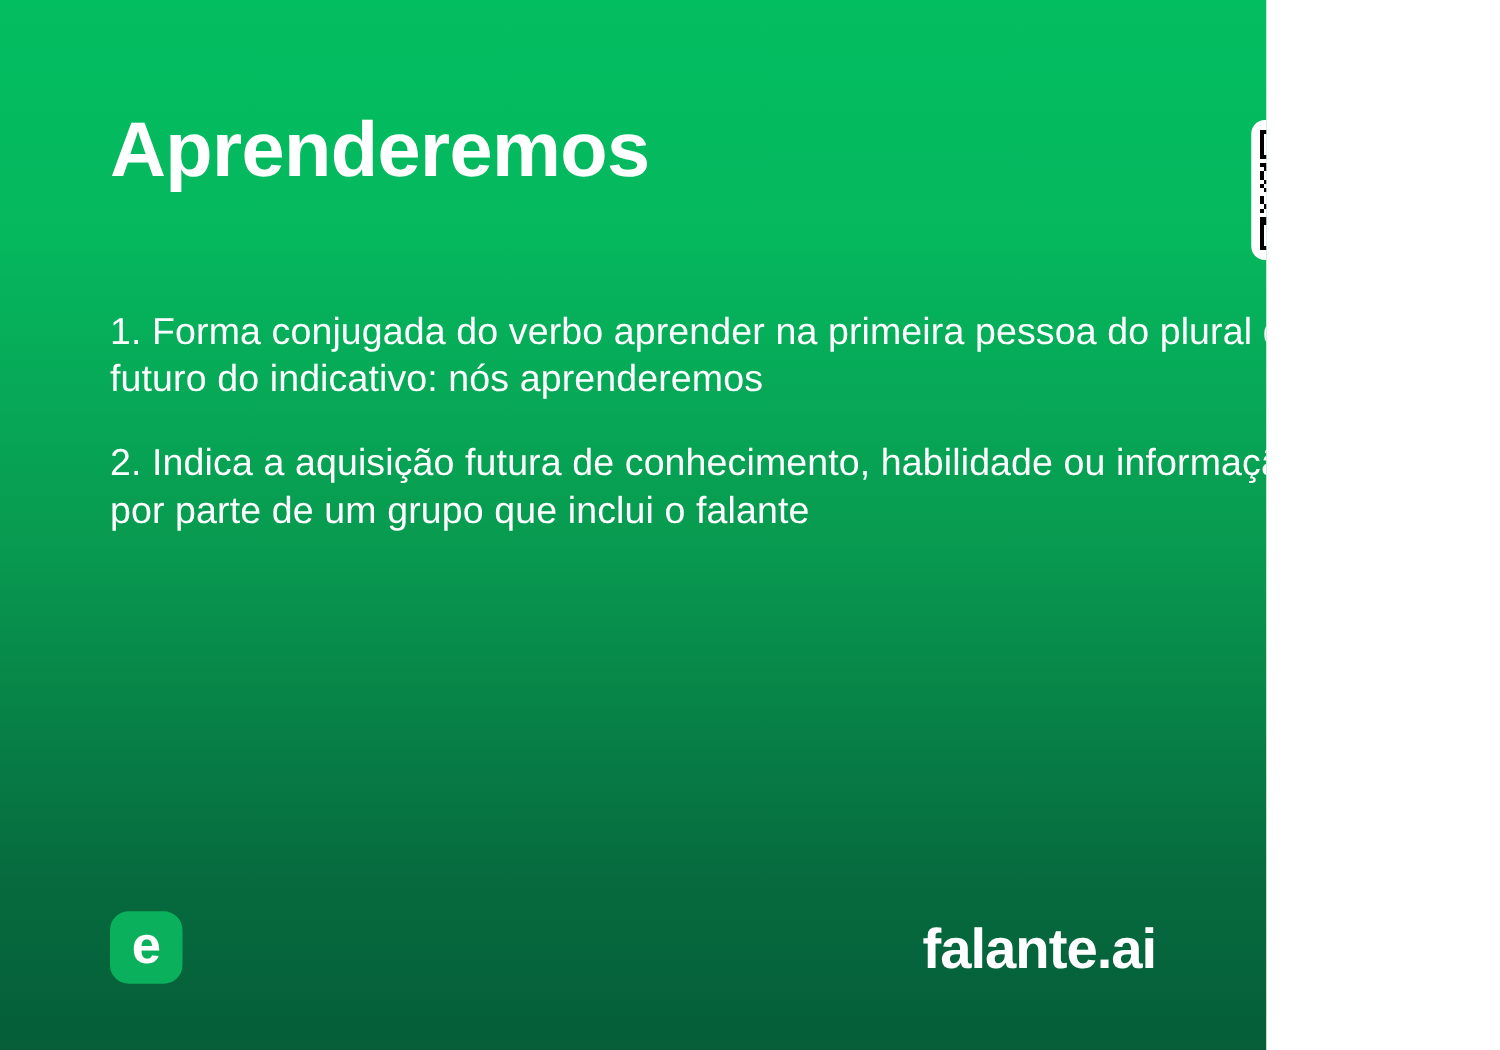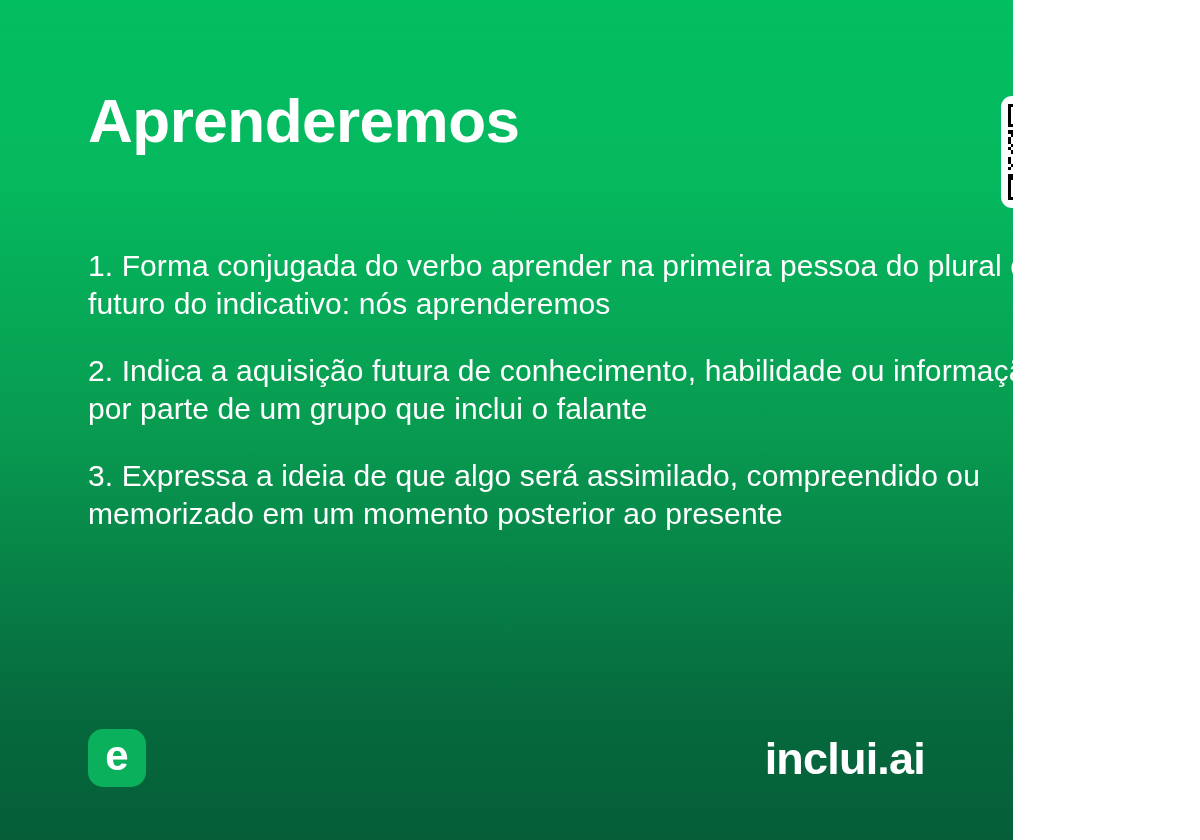--- a/index.html
+++ b/index.html
@@ -375,21 +375,20 @@
         <rect x="21" y="28" width="1" height="1"></rect>
           <rect x="25" y="28" width="1" height="1"></rect>
         <rect x="27" y="28" width="1" height="1"></rect>
       </g>
     </svg>
   </div>
 
   <div class="definitions">
     <p class="definition">1. Forma conjugada do verbo aprender na primeira pessoa do plural do futuro do indicativo: nós aprenderemos</p>
     <p class="definition">2. Indica a aquisição futura de conhecimento, habilidade ou informação por parte de um grupo que inclui o falante</p>
-    <p class="definition">3. Expressa a ideia de que algo será assimilado, compreendido ou memorizado em um momento posterior ao presente</p>
   </div>
 
   <div class="footer">
     <div class="logo-mark">e</div>
-    <div class="brand-name">inclui.ai</div>
+    <div class="brand-name">falante.ai</div>
   </div>
 
 </div>
 
 </body></html>

